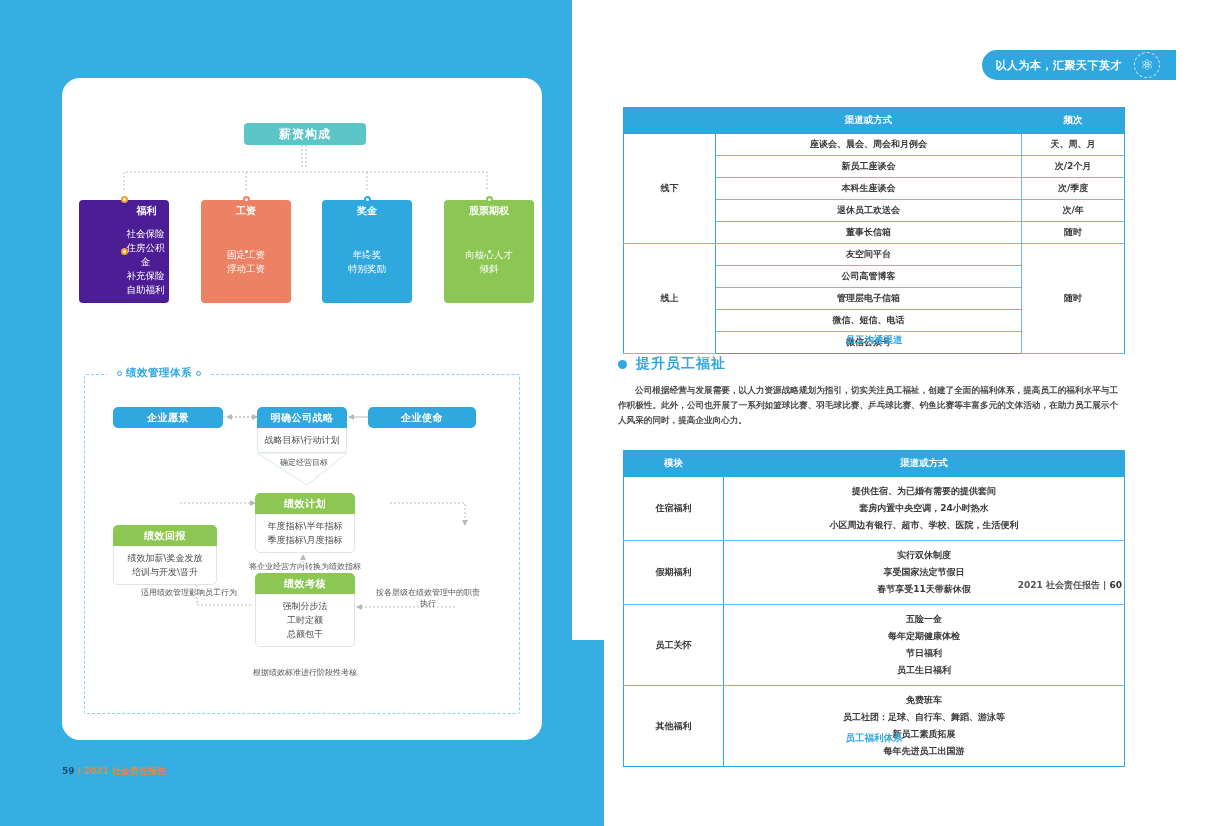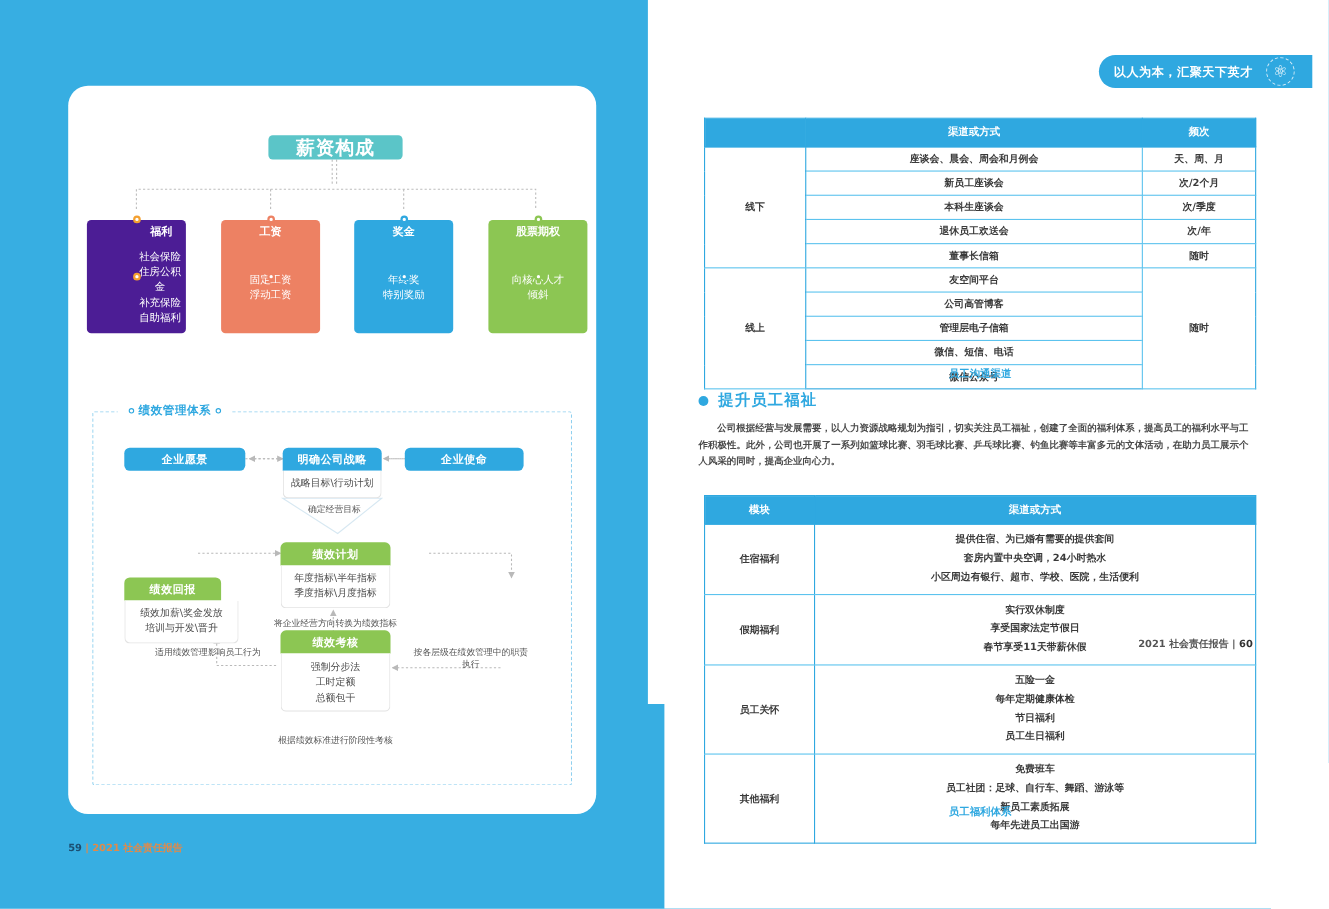--- a/index.html
+++ b/index.html
@@ -24,21 +24,21 @@
     background: #ffffff;
     border-radius: 18px;
   }
 
   
   .tree { position: absolute; left: 0; top: 0; width: 480px; height: 270px; }
   .tree-root {
     position: absolute; left: 182px; top: 45px;
     width: 122px; height: 22px;
     background: #5bc5c8; border-radius: 4px;
-    color: #fff; font-size: 17px; font-weight: bold;
+    color: #fff; font-size: 12px; font-weight: bold;
     display: flex; align-items: center; justify-content: center;
     letter-spacing: 1px;
   }
   .branch { position: absolute; width: 90px; }
   .branch .head {
     width: 90px; height: 21px; border-radius: 4px 4px 0 0;
     color: #fff; font-size: 10px; font-weight: bold;
     display: flex; align-items: center; justify-content: center;
   }
   .branch .body {
@@ -104,21 +104,21 @@
   
   .lfooter {
     position: absolute; left: 62px; bottom: 48px;
     font-size: 9px; font-weight: bold; color: #ffffff;
   }
   .lfooter .num { color: #1b4f72; }
   .lfooter .sep { color: #e08a4a; margin: 0 3px; }
   .lfooter .txt { color: #e08a4a; font-weight: bold; }
 
   
-  #right-page { left: 589px; width: 604px; height: 640px; background: #fff; }
+  #right-page { left: 572px; width: 604px; height: 640px; background: #fff; }
 
   .badge {
     position: absolute; right: 0; top: 50px;
     height: 30px; background: #2fa8e0;
     border-radius: 15px 0 0 15px;
     display: flex; align-items: center;
     padding-left: 14px; padding-right: 8px;
   }
   .badge .btext {
     color: #fff; font-size: 11px; font-weight: bold; letter-spacing: .5px;
@@ -291,21 +291,21 @@
       <div class="node green" style="left:170px;top:118px;">
         <div class="nhead" style="width:100px;height:21px;border-radius:5px 5px 0 0;">绩效计划</div>
         <div class="nbody" style="width:100px;">
           <div>年度指标\半年指标</div>
           <div>季度指标\月度指标</div>
         </div>
       </div>
       <div class="nlabel" style="left:160px;top:186px;width:120px;">将企业经营方向转换为绩效指标</div>
 
       <div class="node green" style="left:28px;top:150px;">
-        <div class="nhead" style="width:88px;height:21px;border-radius:5px 5px 0 0;">绩效回报</div>
+        <div class="nhead" style="width:104px;height:21px;border-radius:5px 5px 0 0;">绩效回报</div>
         <div class="nbody" style="width:104px;">
           <div>绩效加薪\奖金发放</div>
           <div>培训与开发\晋升</div>
         </div>
       </div>
       <div class="nlabel" style="left:56px;top:212px;width:112px;text-align:left;">适用绩效管理影响员工行为</div>
 
       <div class="nlabel" style="left:288px;top:212px;width:110px;">按各层级在绩效管理中的职责执行</div>
 
       <div class="node green" style="left:170px;top:198px;">

